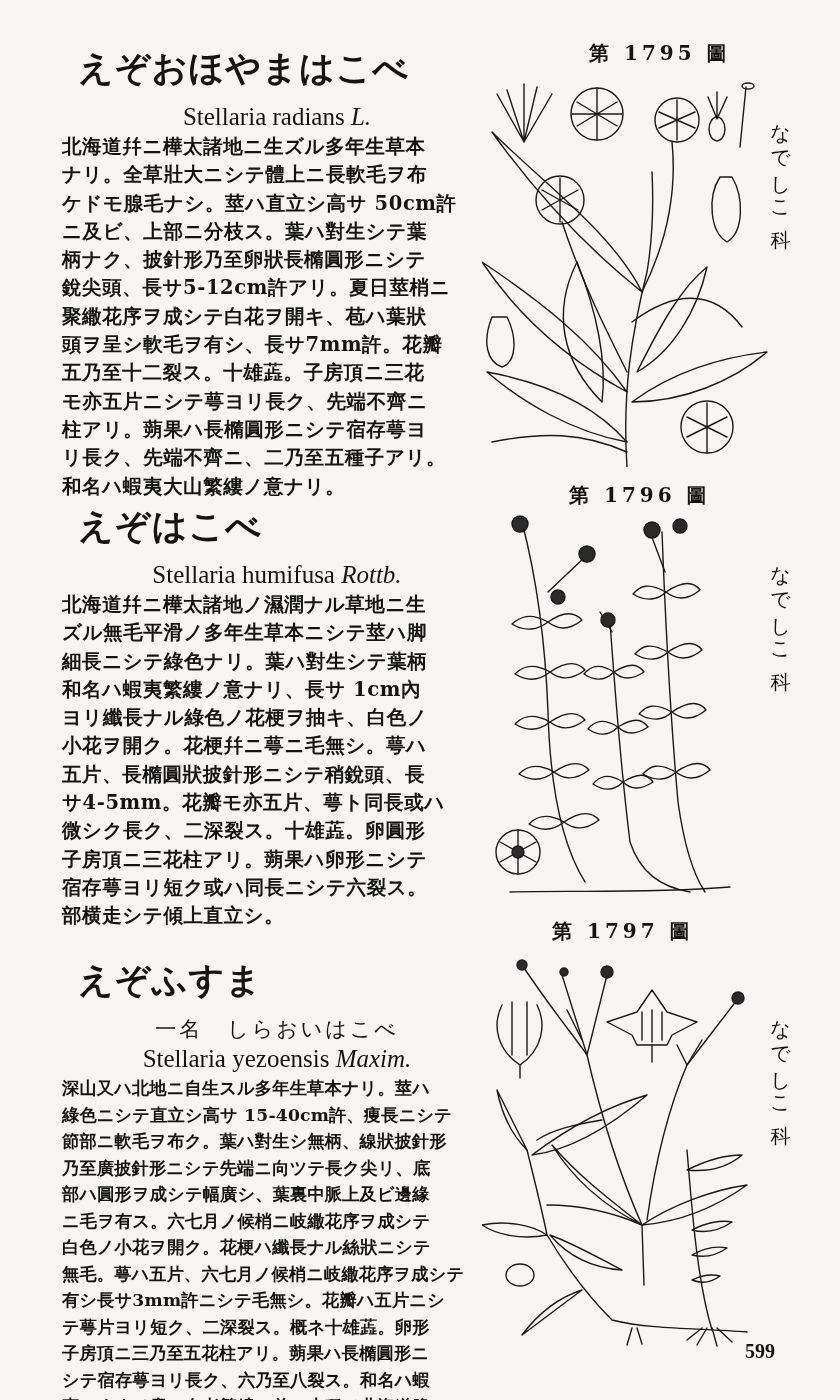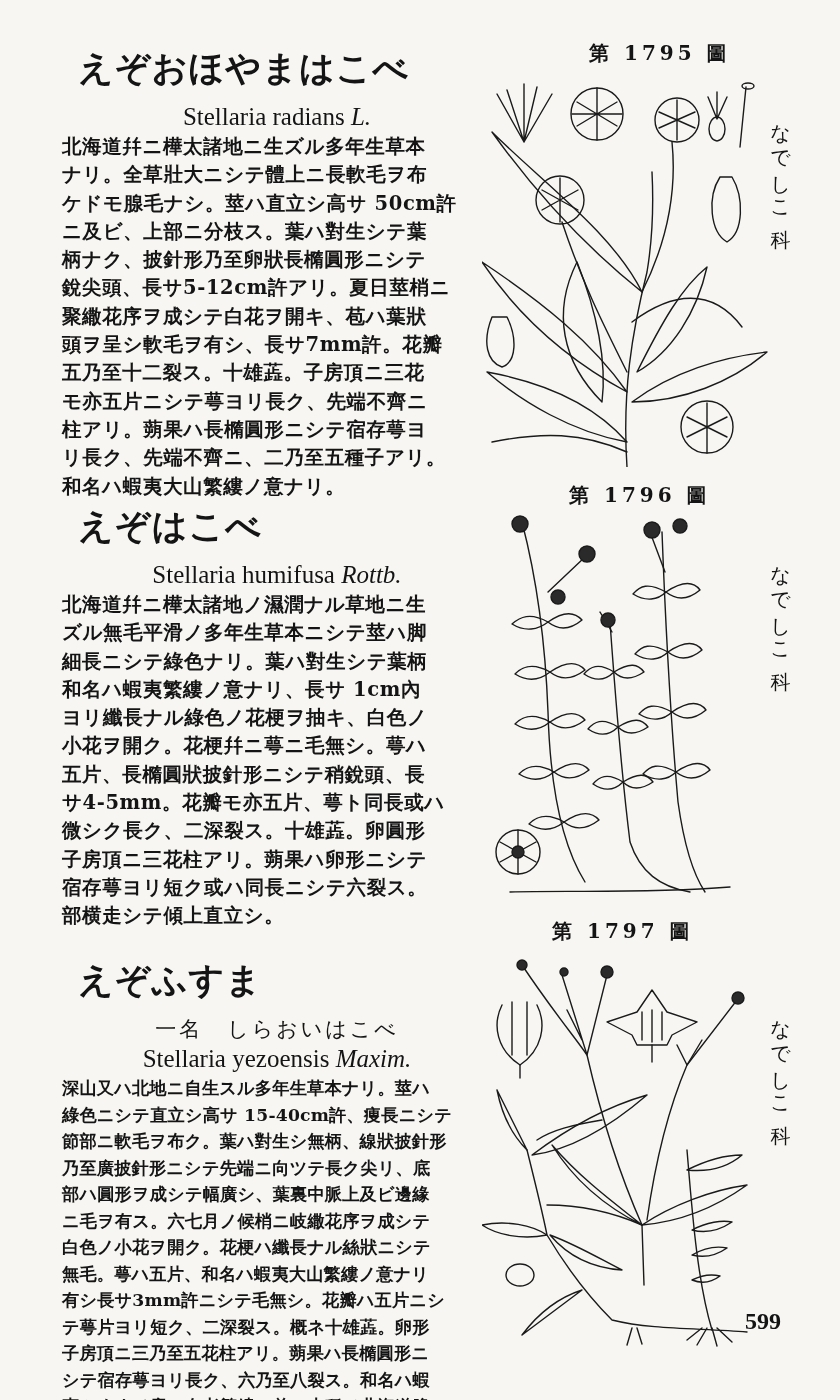--- a/index.html
+++ b/index.html
@@ -34,21 +34,21 @@
   .family {
     position: absolute; writing-mode: vertical-rl; font-size: 20px; letter-spacing: 3px;
   }
   .illus { position: absolute; }
   .illus svg { width: 100%; height: 100%; }
   .illus path, .illus line, .illus ellipse, .illus circle, .illus polyline {
     fill: none; stroke: #1a1a1a; stroke-width: 1.4; stroke-linecap: round; stroke-linejoin: round;
   }
   .illus .fill { fill: #2a2a2a; }
   .page-num {
-    position: absolute; left: 745px; top: 1308px; font-size: 24px; font-weight: bold;
+    position: absolute; left: 745px; top: 1340px; font-size: 20px; font-weight: bold;
     font-family: "Liberation Serif", serif;
   }
 </style>
 </head>
 <body>
 
 <div class="entry" style="top:34px;">
   <h2 class="jp-title">えぞおほやまはこべ</h2>
   <p class="sci-name"><span>Stellaria radians </span><i>L.</i></p>
   <div class="body-text">
@@ -189,21 +189,21 @@
   <div class="alt-name">一名　しらおいはこべ</div>
   <p class="sci-name"><span>Stellaria yezoensis </span><i>Maxim.</i></p>
   <div class="body-text small">
     <span class="ln">深山又ハ北地ニ自生スル多年生草本ナリ。莖ハ</span>
     <span class="ln">綠色ニシテ直立シ高サ 15-40cm許、痩長ニシテ</span>
     <span class="ln">節部ニ軟毛ヲ布ク。葉ハ對生シ無柄、線狀披針形</span>
     <span class="ln">乃至廣披針形ニシテ先端ニ向ツテ長ク尖リ、底</span>
     <span class="ln">部ハ圓形ヲ成シテ幅廣シ、葉裏中脈上及ビ邊緣</span>
     <span class="ln">ニ毛ヲ有ス。六七月ノ候梢ニ岐繖花序ヲ成シテ</span>
     <span class="ln">白色ノ小花ヲ開ク。花梗ハ纖長ナル絲狀ニシテ</span>
-    <span class="ln">無毛。萼ハ五片、和名ハ蝦夷大山繁縷ノ意ナリ</span>
+    <span class="ln">無毛。萼ハ五片、六七月ノ候梢ニ岐繖花序ヲ成シテ</span>
     <span class="ln">有シ長サ3mm許ニシテ毛無シ。花瓣ハ五片ニシ</span>
     <span class="ln">テ萼片ヨリ短ク、二深裂ス。概ネ十雄蕋。卵形</span>
     <span class="ln">子房頂ニ三乃至五花柱アリ。蒴果ハ長橢圓形ニ</span>
     <span class="ln">シテ宿存萼ヨリ長ク、六乃至八裂ス。和名ハ蝦</span>
     <span class="ln">夷ふすまノ意、白老繁縷ハ曾テ本種ヲ北海道膽</span>
     <span class="ln">振ノ國ノ白老ニ於テ採集セシヨリ此名アリ。</span>
   </div>
 </div>
 
 <div class="fig-label" style="left:552px; top:918px;">第 1797 圖</div>

